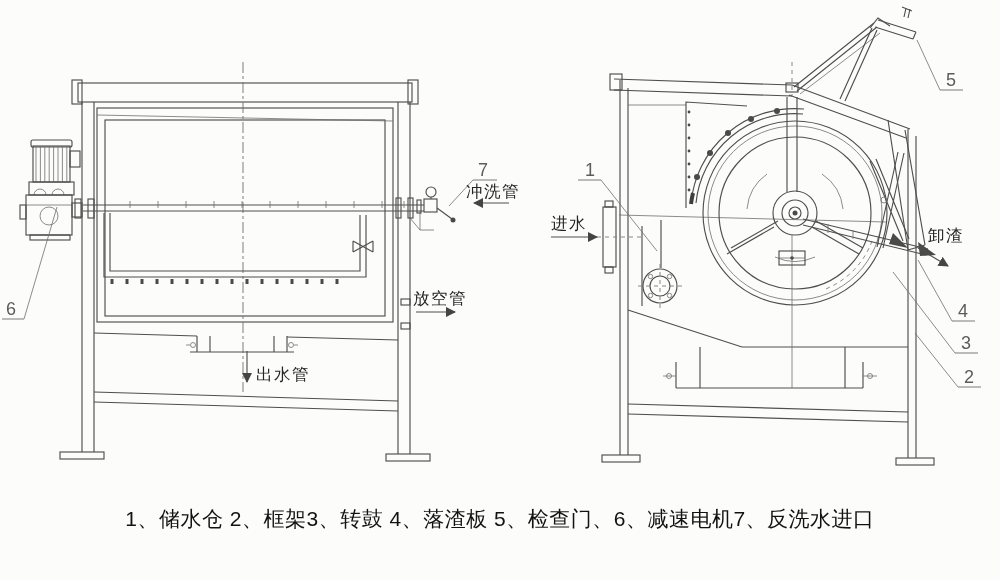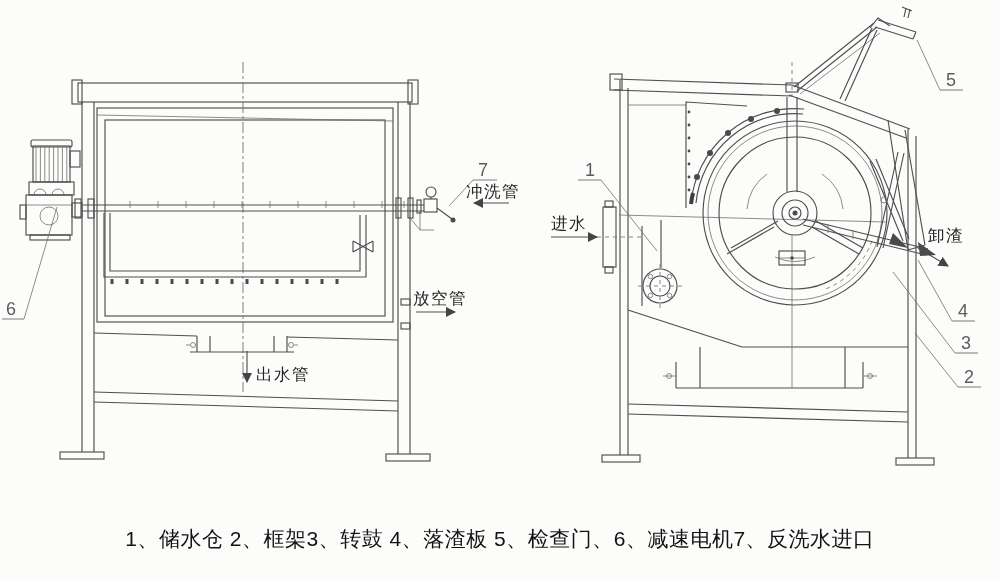--- a/index.html
+++ b/index.html
@@ -10,21 +10,21 @@
   .lt{stroke:#6e6e6e;stroke-width:.8;fill:none}
   .dsh{stroke:#6f6f6f;stroke-width:.9;fill:none;stroke-dasharray:11 3 3 3}
   .d2{stroke:#7a7a7a;stroke-width:.9;fill:none;stroke-dasharray:4 4}
   .fl{fill:#4a4a4a;stroke:none}
   .thk{stroke:#3e3e3e;stroke-width:4;fill:none}
   .nz{stroke:#4a4a4a;stroke-width:3;fill:none}
   .ul{stroke:#7b7b7b;stroke-width:1;fill:none}
   text{fill:#2c2c2c;font-family:"Liberation Sans","DejaVu Sans",sans-serif}
   .zh{font-size:16.5px;letter-spacing:1.5px;fill:#242424}
   .num{font-size:18px;fill:#5c5c5c}
-  .caption{position:absolute;left:0;top:525px;width:100%;text-align:center;
+  .caption{position:absolute;left:0;top:505px;width:100%;text-align:center;
     font-size:21px;color:#121212;letter-spacing:.5px;
     font-family:"Liberation Sans","DejaVu Sans",sans-serif}
 </style>
 </head>
 <body>
 
 <svg id="drawing" width="1000" height="500" viewBox="0 0 1000 500">
   <defs>
     <marker id="ah" viewBox="0 0 10 10" refX="9" refY="5" markerWidth="9" markerHeight="9" orient="auto">
       <path d="M0,0 L10,5 L0,10 Z" fill="#444"></path>

